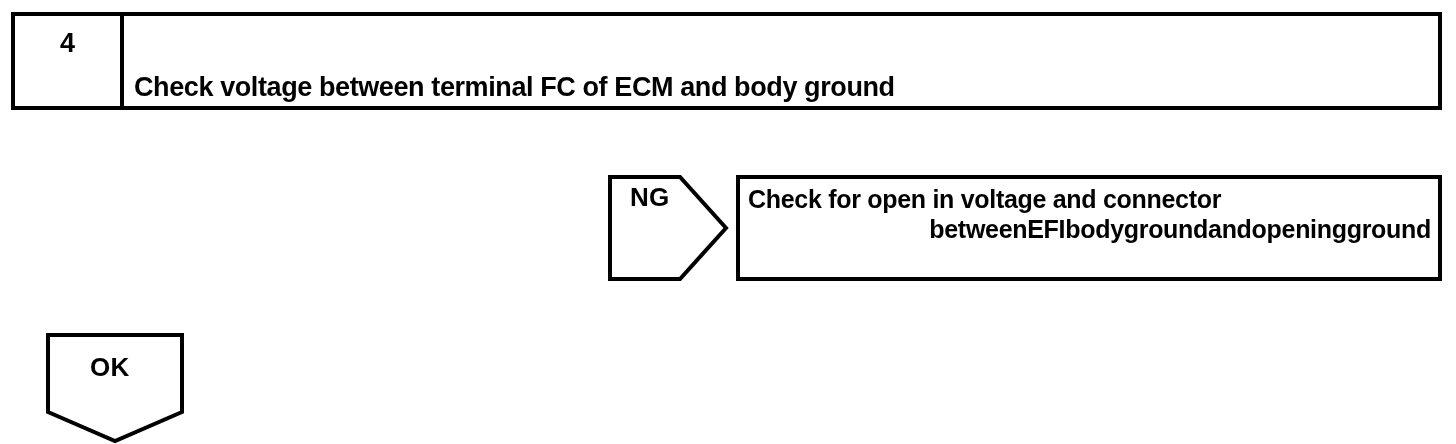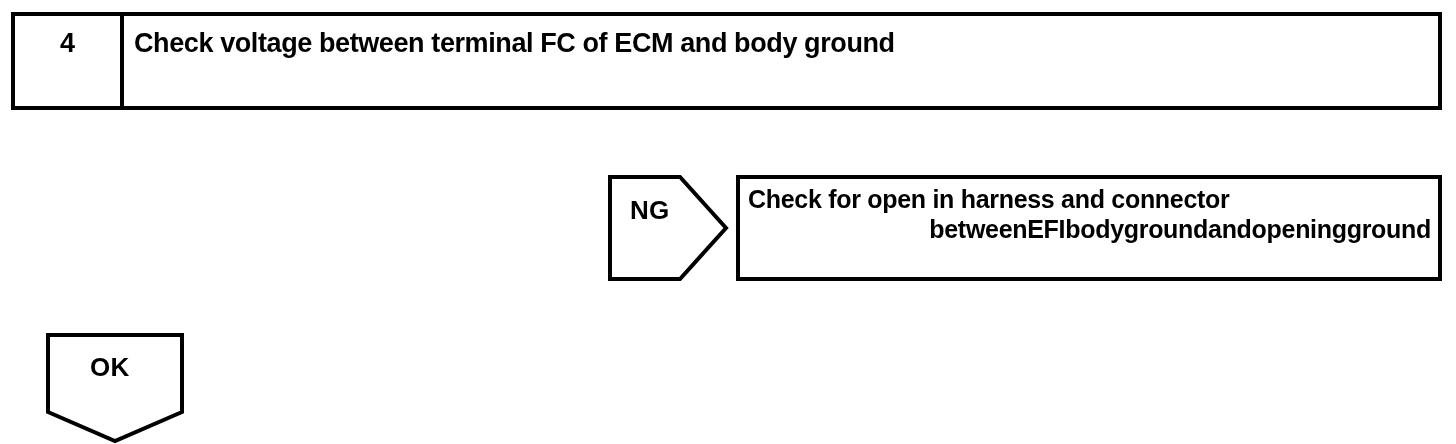--- a/index.html
+++ b/index.html
@@ -44,20 +44,21 @@
     font-size: 27px;
     font-weight: bold;
     letter-spacing: 0px;
     line-height: 1;
     font-stretch: condensed;
   }
   .step-desc-cell {
     flex: 1;
     box-sizing: border-box;
     padding: 13px 0 0 10px;
+    margin-top: 44px;
   }
   .step-desc {
     font-size: 27px;
     font-weight: bold;
     line-height: 1.08;
     letter-spacing: -0.4px;
     white-space: nowrap;
     font-stretch: condensed;
   }
 
@@ -79,21 +80,21 @@
   }
   .ng-flag svg {
     display: block;
     width: 120px;
     height: 106px;
     overflow: visible;
   }
   .ng-label {
     position: absolute;
     left: 22px;
-    top: 22px;
+    top: 9px;
     font-size: 26px;
     font-weight: bold;
     letter-spacing: 0.2px;
     font-stretch: condensed;
     line-height: 1;
   }
 
   .ng-result-box {
     position: absolute;
     left: 128px;
@@ -160,21 +161,21 @@
 <div class="ng-row">
 
   <div class="ng-flag">
     <svg viewBox="0 0 120 106" xmlns="http://www.w3.org/2000/svg">
       <polygon points="2,2 72,2 118,53 72,104 2,104" fill="#ffffff" stroke="#000000" stroke-width="4" stroke-linejoin="miter"></polygon>
     </svg>
     <span class="ng-label">NG</span>
   </div>
 
   <div class="ng-result-box">
-    <div class="ng-result-line">Check for open in harness and connector</div>
+    <div class="ng-result-line">Check for open in voltage and connector</div>
     <div class="ng-result-line justified">
       <span>between</span>
       <span>EFI</span>
       <span>body</span>
       <span>ground</span>
       <span>and</span>
       <span>opening</span>
       <span>ground</span>
     </div>
   </div>

